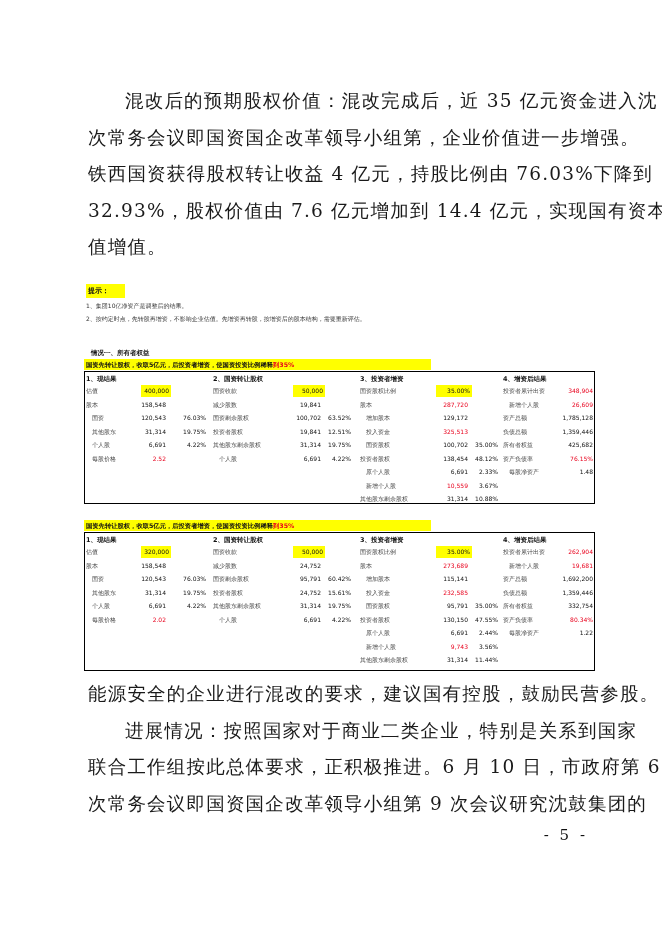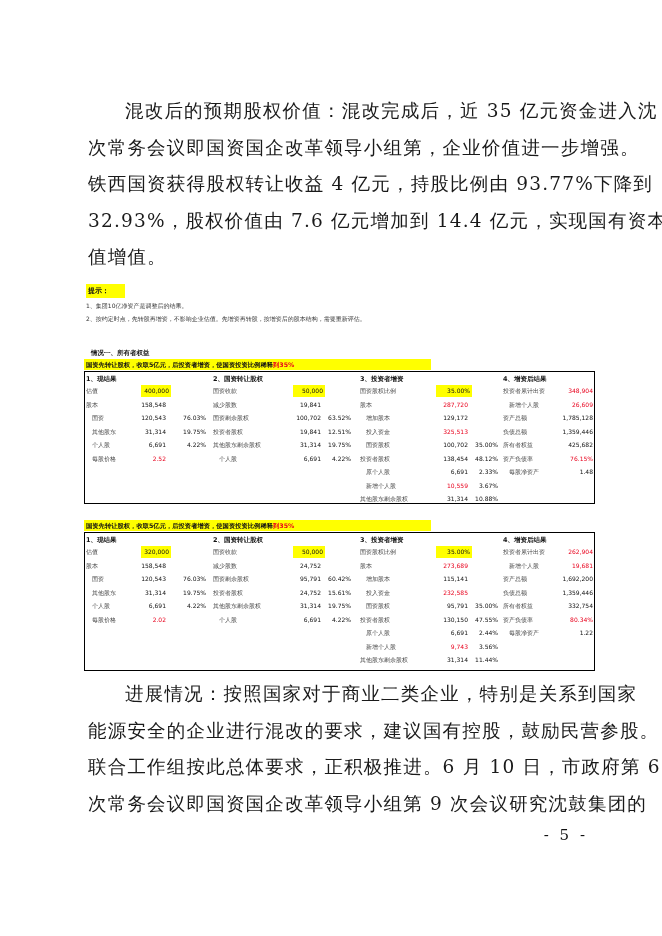--- a/index.html
+++ b/index.html
@@ -1,21 +1,21 @@
 <!DOCTYPE html>
 <html><head>
   <meta charset="utf-8">
   <style>
     html, body { margin: 0; padding: 0; background: #ffffff; }
     body { width: 662px; height: 936px; position: relative; overflow: hidden; font-family: "DejaVu Serif", "Liberation Serif", serif; color: #111; }
     .para { position: absolute; left: 88px; width: 510px; font-size: 18.5px; line-height: 36.5px; letter-spacing: 1.2px; text-align: justify; color: #1a1a1a; }
     .para .line { display: block; white-space: nowrap; text-align-last: justify; }
     .para .line.last { text-align-last: left; }
     .para .line.indent { padding-left: 37px; }
-    #p1 { top: 93px; }
+    #p1 { top: 83px; }
     #p2 { top: 676px; }
 
     .tips { position: absolute; left: 86px; top: 278px; font-family: "DejaVu Sans", sans-serif; }
     .tips-title { display: inline-block; background: #ffff00; font-size: 7px; font-weight: bold; padding: 2px 16px 2px 2px; }
     .tips-item { font-size: 6px; color: #333; margin-top: 4px; }
 
     .scenario-label { position: absolute; left: 91px; top: 349px; font-family: "DejaVu Sans", sans-serif; font-size: 6.5px; font-weight: bold; }
 
     .banner { position: absolute; left: 84px; width: 347px; height: 11px; background: #ffff00; font-family: "DejaVu Sans", sans-serif; font-size: 6.3px; font-weight: bold; line-height: 11px; padding-left: 2px; box-sizing: border-box; }
     .banner .red { color: #e8001c; }
@@ -35,21 +35,21 @@
     .red { color: #e8001c; }
 
     .page-num { position: absolute; right: 74px; top: 826px; font-size: 15px; font-family: "DejaVu Serif", serif; letter-spacing: 3px; }
   </style>
 </head>
 <body>
 
 <div class="para" id="p1">
   <span class="line indent">混改后的预期股权价值：混改完成后，近 35 亿元资金进入沈</span>
   <span class="line">次常务会议即国资国企改革领导小组第，企业价值进一步增强。</span>
-  <span class="line">铁西国资获得股权转让收益 4 亿元，持股比例由 93.77%下降到</span>
+  <span class="line">铁西国资获得股权转让收益 4 亿元，持股比例由 76.03%下降到</span>
   <span class="line">32.93%，股权价值由 7.6 亿元增加到 14.4 亿元，实现国有资本保</span>
   <span class="line last">值增值。</span>
 </div>
 
 <div class="tips">
   <div class="tips-title">提示：</div>
   <div class="tips-item">1、集团10亿净资产是调整后的结果。</div>
   <div class="tips-item">2、按约定时点，先转股再增资，不影响企业估值。先增资再转股，按增资后的股本结构，需要重新评估。</div>
 </div>
 
@@ -333,19 +333,19 @@
         <span class="val red" style="right: 70px;">80.34%</span>
       </div>
       <div class="row" style="top: 94px; width: 160px;">
         <span class="lbl" style="left: 6px;">每股净资产</span>
         <span class="val" style="right: 70px;">1.22</span>
       </div>
     </div>
   </div>
 
 <div class="para" id="p2">
+  <span class="line">能源安全的企业进行混改的要求，建议国有控股，鼓励民营参股。</span>
   <span class="line indent">进展情况：按照国家对于商业二类企业，特别是关系到国家</span>
-  <span class="line">能源安全的企业进行混改的要求，建议国有控股，鼓励民营参股。</span>
   <span class="line">联合工作组按此总体要求，正积极推进。6 月 10 日，市政府第 62</span>
   <span class="line">次常务会议即国资国企改革领导小组第 9 次会议研究沈鼓集团的</span>
 </div>
 
 <div class="page-num">- 5 -</div>
 
 </body></html>

